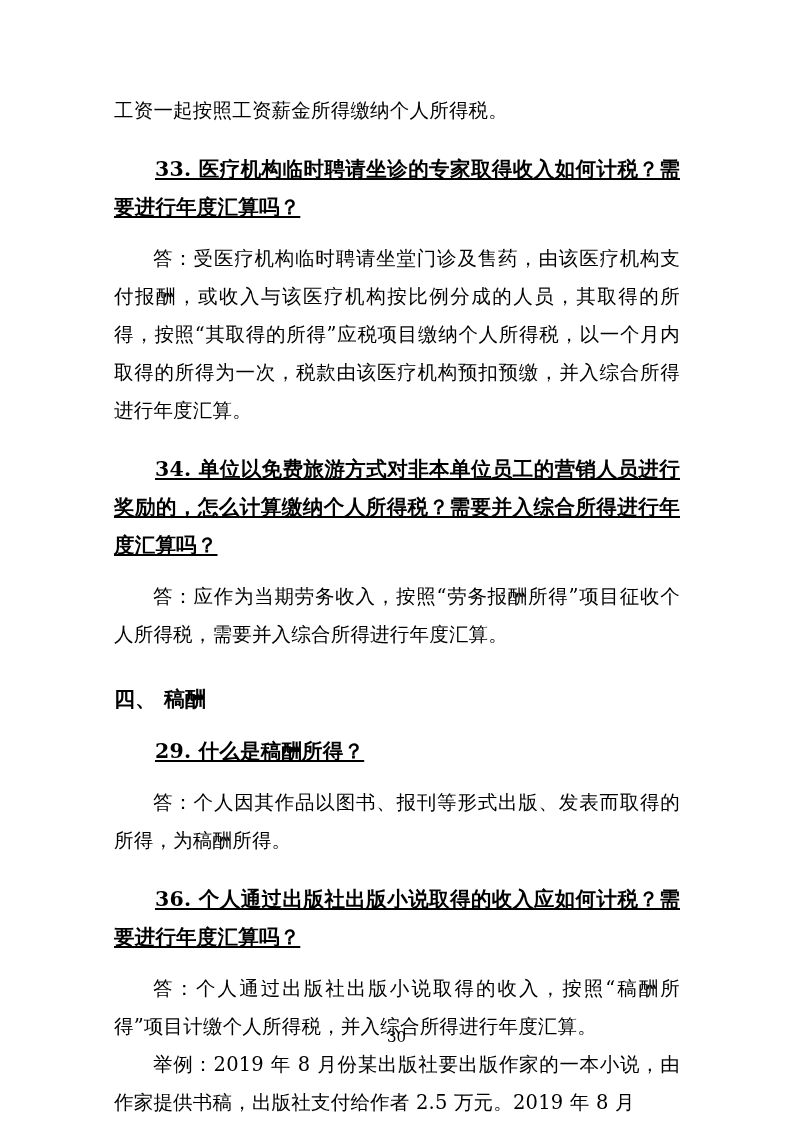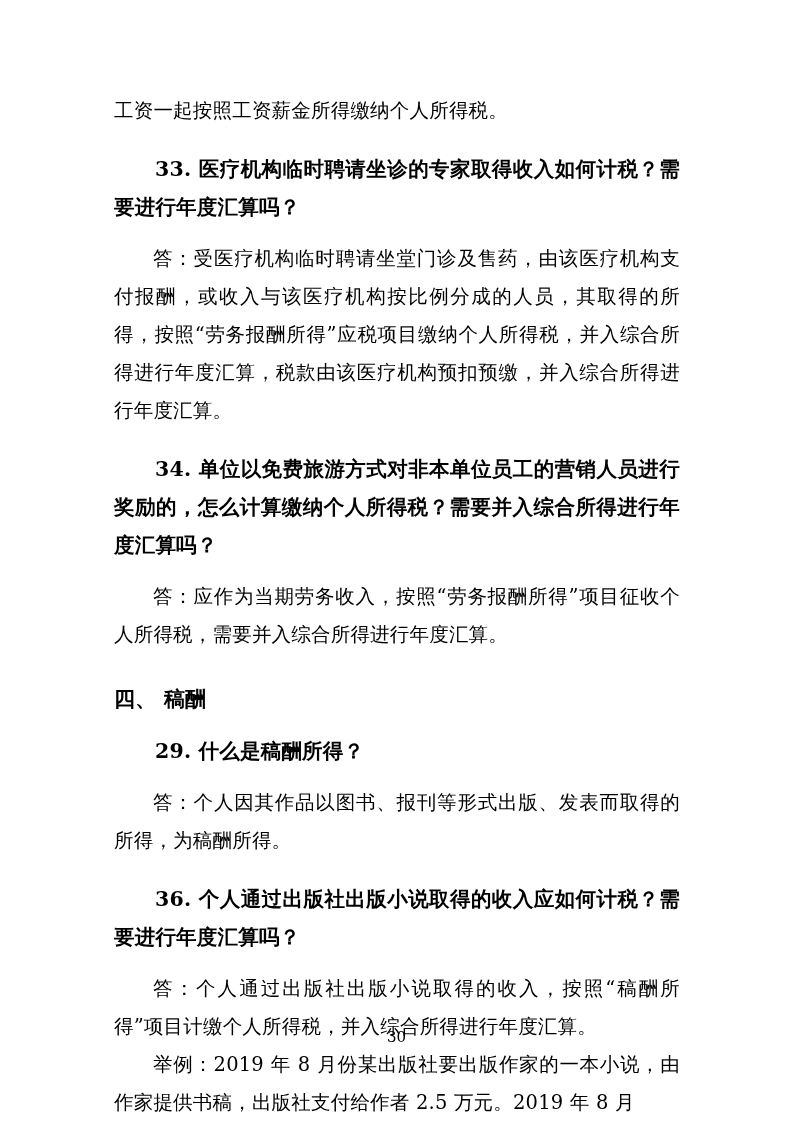--- a/index.html
+++ b/index.html
@@ -37,20 +37,21 @@
   }
   .q-heading {
     font-size: 20.5px;
     line-height: 38px;
     font-weight: bold;
     text-align: justify;
     text-justify: inter-ideograph;
     text-indent: 41px;
     margin: 0;
     letter-spacing: 0.2px;
+    text-decoration: underline;
   }
   .section-heading {
     font-size: 21px;
     line-height: 38px;
     font-weight: bold;
     margin: 0;
     letter-spacing: 0.2px;
   }
   .gap-sm { height: 14px; }
   .gap-md { height: 20px; }
@@ -73,21 +74,21 @@
   <div class="content">
 
     <p class="para">工资一起按照工资薪金所得缴纳个人所得税。</p>
 
     <div class="gap-md"></div>
 
     <p class="q-heading">33. 医疗机构临时聘请坐诊的专家取得收入如何计税？需要进行年度汇算吗？</p>
 
     <div class="gap-sm"></div>
 
-    <p class="para indent">答：受医疗机构临时聘请坐堂门诊及售药，由该医疗机构支付报酬，或收入与该医疗机构按比例分成的人员，其取得的所得，按照“劳务报酬所得”应税项目缴纳个人所得税，并入综合所得进行年度汇算，税款由该医疗机构预扣预缴，并入综合所得进行年度汇算。</p>
+    <p class="para indent">答：受医疗机构临时聘请坐堂门诊及售药，由该医疗机构支付报酬，或收入与该医疗机构按比例分成的人员，其取得的所得，按照“其取得的所得”应税项目缴纳个人所得税，以一个月内取得的所得为一次，税款由该医疗机构预扣预缴，并入综合所得进行年度汇算。</p>
 
     <div class="gap-md"></div>
 
     <p class="q-heading">34. 单位以免费旅游方式对非本单位员工的营销人员进行奖励的，怎么计算缴纳个人所得税？需要并入综合所得进行年度汇算吗？</p>
 
     <div class="gap-sm"></div>
 
     <p class="para indent">答：应作为当期劳务收入，按照“劳务报酬所得”项目征收个人所得税，需要并入综合所得进行年度汇算。</p>
 
     <div class="gap-lg"></div>

